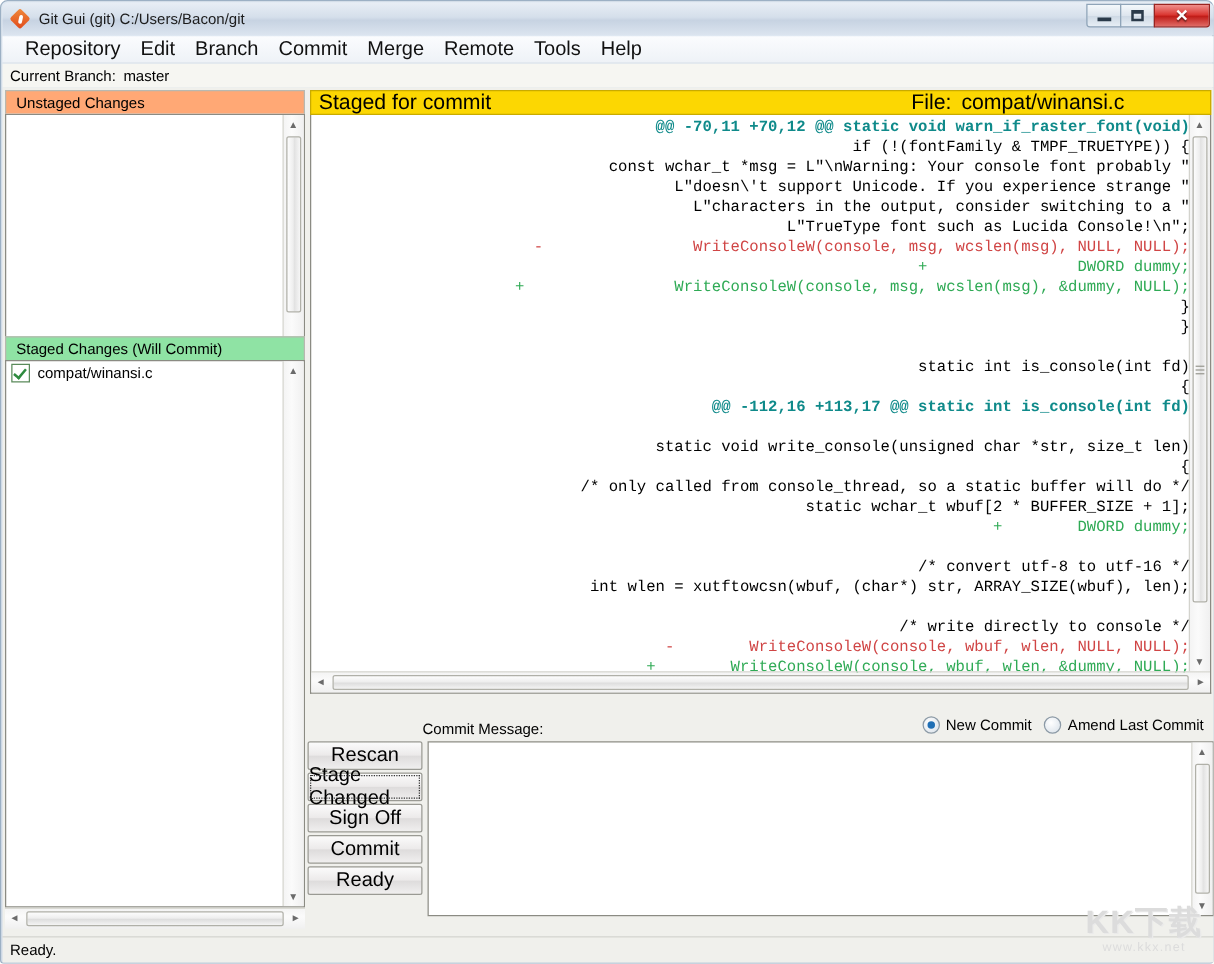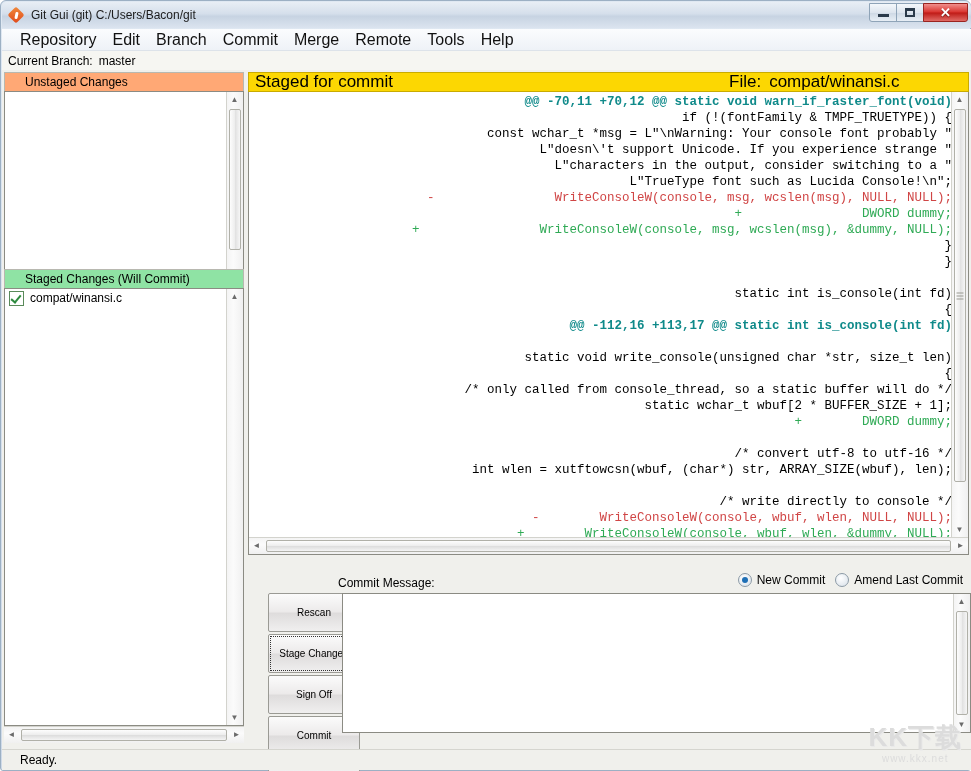--- a/index.html
+++ b/index.html
@@ -140,21 +140,21 @@
 
   
   #leftcol {
     position: absolute;
     left: 0px; top: 0px;
     width: 244px; height: 679px;
   }
   .panel-header {
     height: 19px;
     display: flex; align-items: center;
-    padding-left: 20px;
+    padding-left: 8px;
     font-size: 12px;
     box-sizing: border-box;
     border: 1px solid #b8b8b0;
     border-bottom: none;
   }
   .panel-header.unstaged { background: #ffa875; }
   .panel-header.staged { background: #8fe3a4; }
 
   .listbox {
     background: #fff;
@@ -310,31 +310,30 @@
     width: 6px; height: 6px; border-radius: 50%;
     background: #1f6fb5;
   }
 
   #buttons {
     position: absolute;
     left: 0px; top: 523px;
     width: 96px;
   }
   .btn {
-    width: 92px; height: 39px;
+    width: 92px; height: 23px;
     margin-bottom: 2px;
     background: linear-gradient(to bottom, #fbfbfb 0%, #eceaea 48%, #dedcdc 52%, #f0efef 100%);
     border: 1px solid #9a9a94;
     border-radius: 2px;
-    font-size: 10px;
+    font-size: 16px;
     display: flex; align-items: center; justify-content: center;
     box-sizing: border-box;
     cursor: default;
     color: #000;
-    margin-left: 22px;
   }
   .btn.focus {
     outline: 1px dotted #333;
     outline-offset: -3px;
   }
 
   #commit-msg-box {
     position: absolute;
     left: 96px; top: 523px;
     width: 629px; height: 140px;
@@ -344,21 +343,21 @@
   }
 
   
   #statusbar {
     position: absolute;
     left: 1px; top: 748px;
     width: 969px; height: 21px;
     background: #f0f0ec;
     border-top: 1px solid #d5d5cf;
     display: flex; align-items: center;
-    padding-left: 18px;
+    padding-left: 6px;
     box-sizing: border-box;
     font-size: 12px;
   }
 
   
   #watermark {
     position: absolute;
     right: 8px; bottom: 6px;
     text-align: center;
     color: #d6d6d6;

